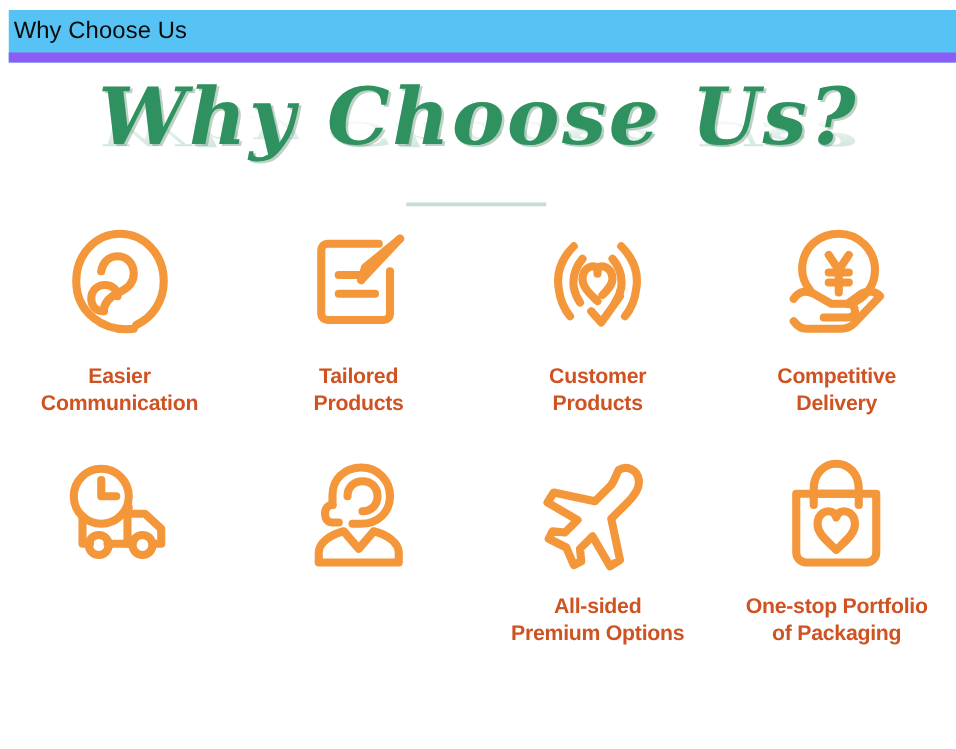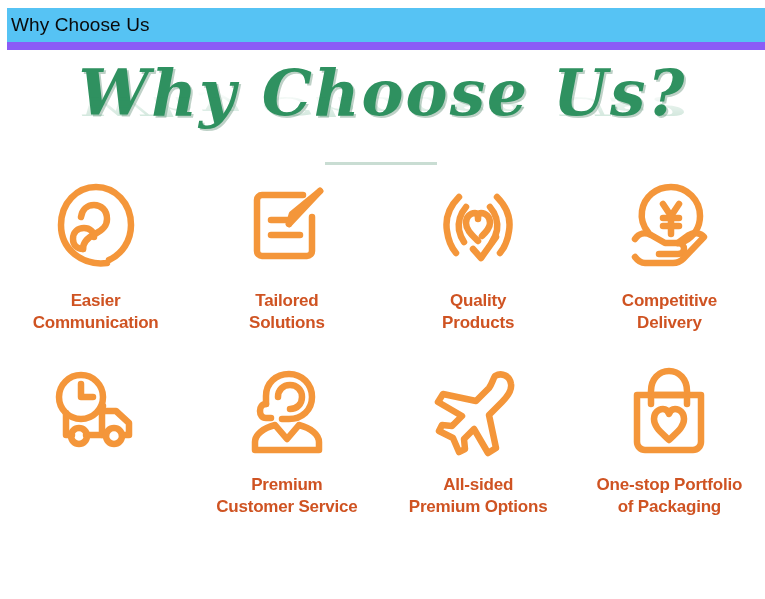--- a/index.html
+++ b/index.html
@@ -177,35 +177,35 @@
         <div class="feature-icon">
           <svg width="92" height="92" viewBox="0 0 92 92" fill="none" stroke="#f4963a" stroke-width="6.5" stroke-linecap="round" stroke-linejoin="round">
             <path d="M62 16 H 21 C 18.2 16, 16 18.2, 16 21 V 72 C 16 74.8, 18.2 77, 21 77 H 66 C 68.8 77, 71 74.8, 71 72 V 38"></path>
             <path d="M30 41 H 47"></path>
             <path d="M30 56 H 59"></path>
             <path d="M48 45 L 79 12"></path>
             <path d="M48 45 L 51 35 L 79 12"></path>
           </svg>
         </div>
         <div class="feature-label">Tailored
-Solutions</div>
+Products</div>
       </div>
 
       <div class="feature-cell">
         <div class="feature-icon">
           <svg width="92" height="92" viewBox="0 0 92 92" fill="none" stroke="#f4963a" stroke-width="6.5" stroke-linecap="round" stroke-linejoin="round">
             <path d="M27 18 C 17 28, 13 40, 15 52 C 16 60, 19 68, 24 74"></path>
             <path d="M34 28 C 28 35, 26 43, 27 51 C 28 56, 30 60, 32 63"></path>
             <path d="M65 18 C 75 28, 79 40, 77 52 C 76 60, 73 68, 68 74"></path>
             <path d="M58 28 C 64 35, 66 43, 65 51 C 64 56, 62 60, 60 63"></path>
             <path d="M46 62 C 40 56, 34 51, 34 44 C 34 38, 38 34, 43 34 C 45.5 34, 46 37, 46 40 C 46 37, 46.5 34, 49 34 C 54 34, 58 38, 58 44 C 58 49, 54 53, 50 57"></path>
             <path d="M41 70 L 49 79 L 64 58"></path>
           </svg>
         </div>
-        <div class="feature-label">Quality
+        <div class="feature-label">Customer
 Products</div>
       </div>
 
       <div class="feature-cell">
         <div class="feature-icon">
           <svg width="92" height="92" viewBox="0 0 92 92" fill="none" stroke="#f4963a" stroke-width="6.5" stroke-linecap="round" stroke-linejoin="round">
             <path d="M25 53 C 20 47, 18 39, 19 32 C 21 18, 33 8, 48 8 C 64 8, 77 21, 77 37 C 77 48, 71 57, 62 62"></path>
             <path d="M40 25 L 48 37 L 56 25"></path>
             <path d="M40 39 H 56"></path>
             <path d="M40 47 H 56"></path>
@@ -239,22 +239,20 @@
 
       <div class="feature-cell">
         <div class="feature-icon">
           <svg width="92" height="92" viewBox="0 0 92 92" fill="none" stroke="#f4963a" stroke-width="6.5" stroke-linecap="round" stroke-linejoin="round">
             <path d="M25 38 V 30 C 25 17, 35 8, 48 8 C 61 8, 71 18, 71 31 C 71 44, 61 53, 48 53 H 41"></path>
             <path d="M37 31 C 37 24, 42 19, 49 19 C 56 19, 61 24, 61 31 C 61 38, 56 43, 49 43"></path>
             <path d="M25 38 C 21 38, 19 41, 19 45 C 19 49, 21 52, 25 52 H 30"></path>
             <path d="M14 84 V 76 C 14 69, 22 62, 34 59 L 46 73 L 58 59 C 70 62, 78 69, 78 76 V 84 Z"></path>
           </svg>
         </div>
-        <div class="feature-label">Premium
-Customer Service</div>
       </div>
 
       <div class="feature-cell">
         <div class="feature-icon">
           <svg width="92" height="92" viewBox="0 0 92 92" fill="none" stroke="#f4963a" stroke-width="6.5" stroke-linecap="round" stroke-linejoin="round">
             <path d="M63 10 C 70 6, 78 10, 79 18 C 80 24, 76 30, 70 36
                      L 57 49 L 64 82 L 56 87 L 42 63
                      L 32 73 L 33 83 L 27 86 L 21 72 L 7 65 L 10 59 L 20 60
                      L 30 50 L 6 36 L 11 28 L 44 35 L 57 22 C 60 18, 61 13, 63 10 Z"></path>
           </svg>

